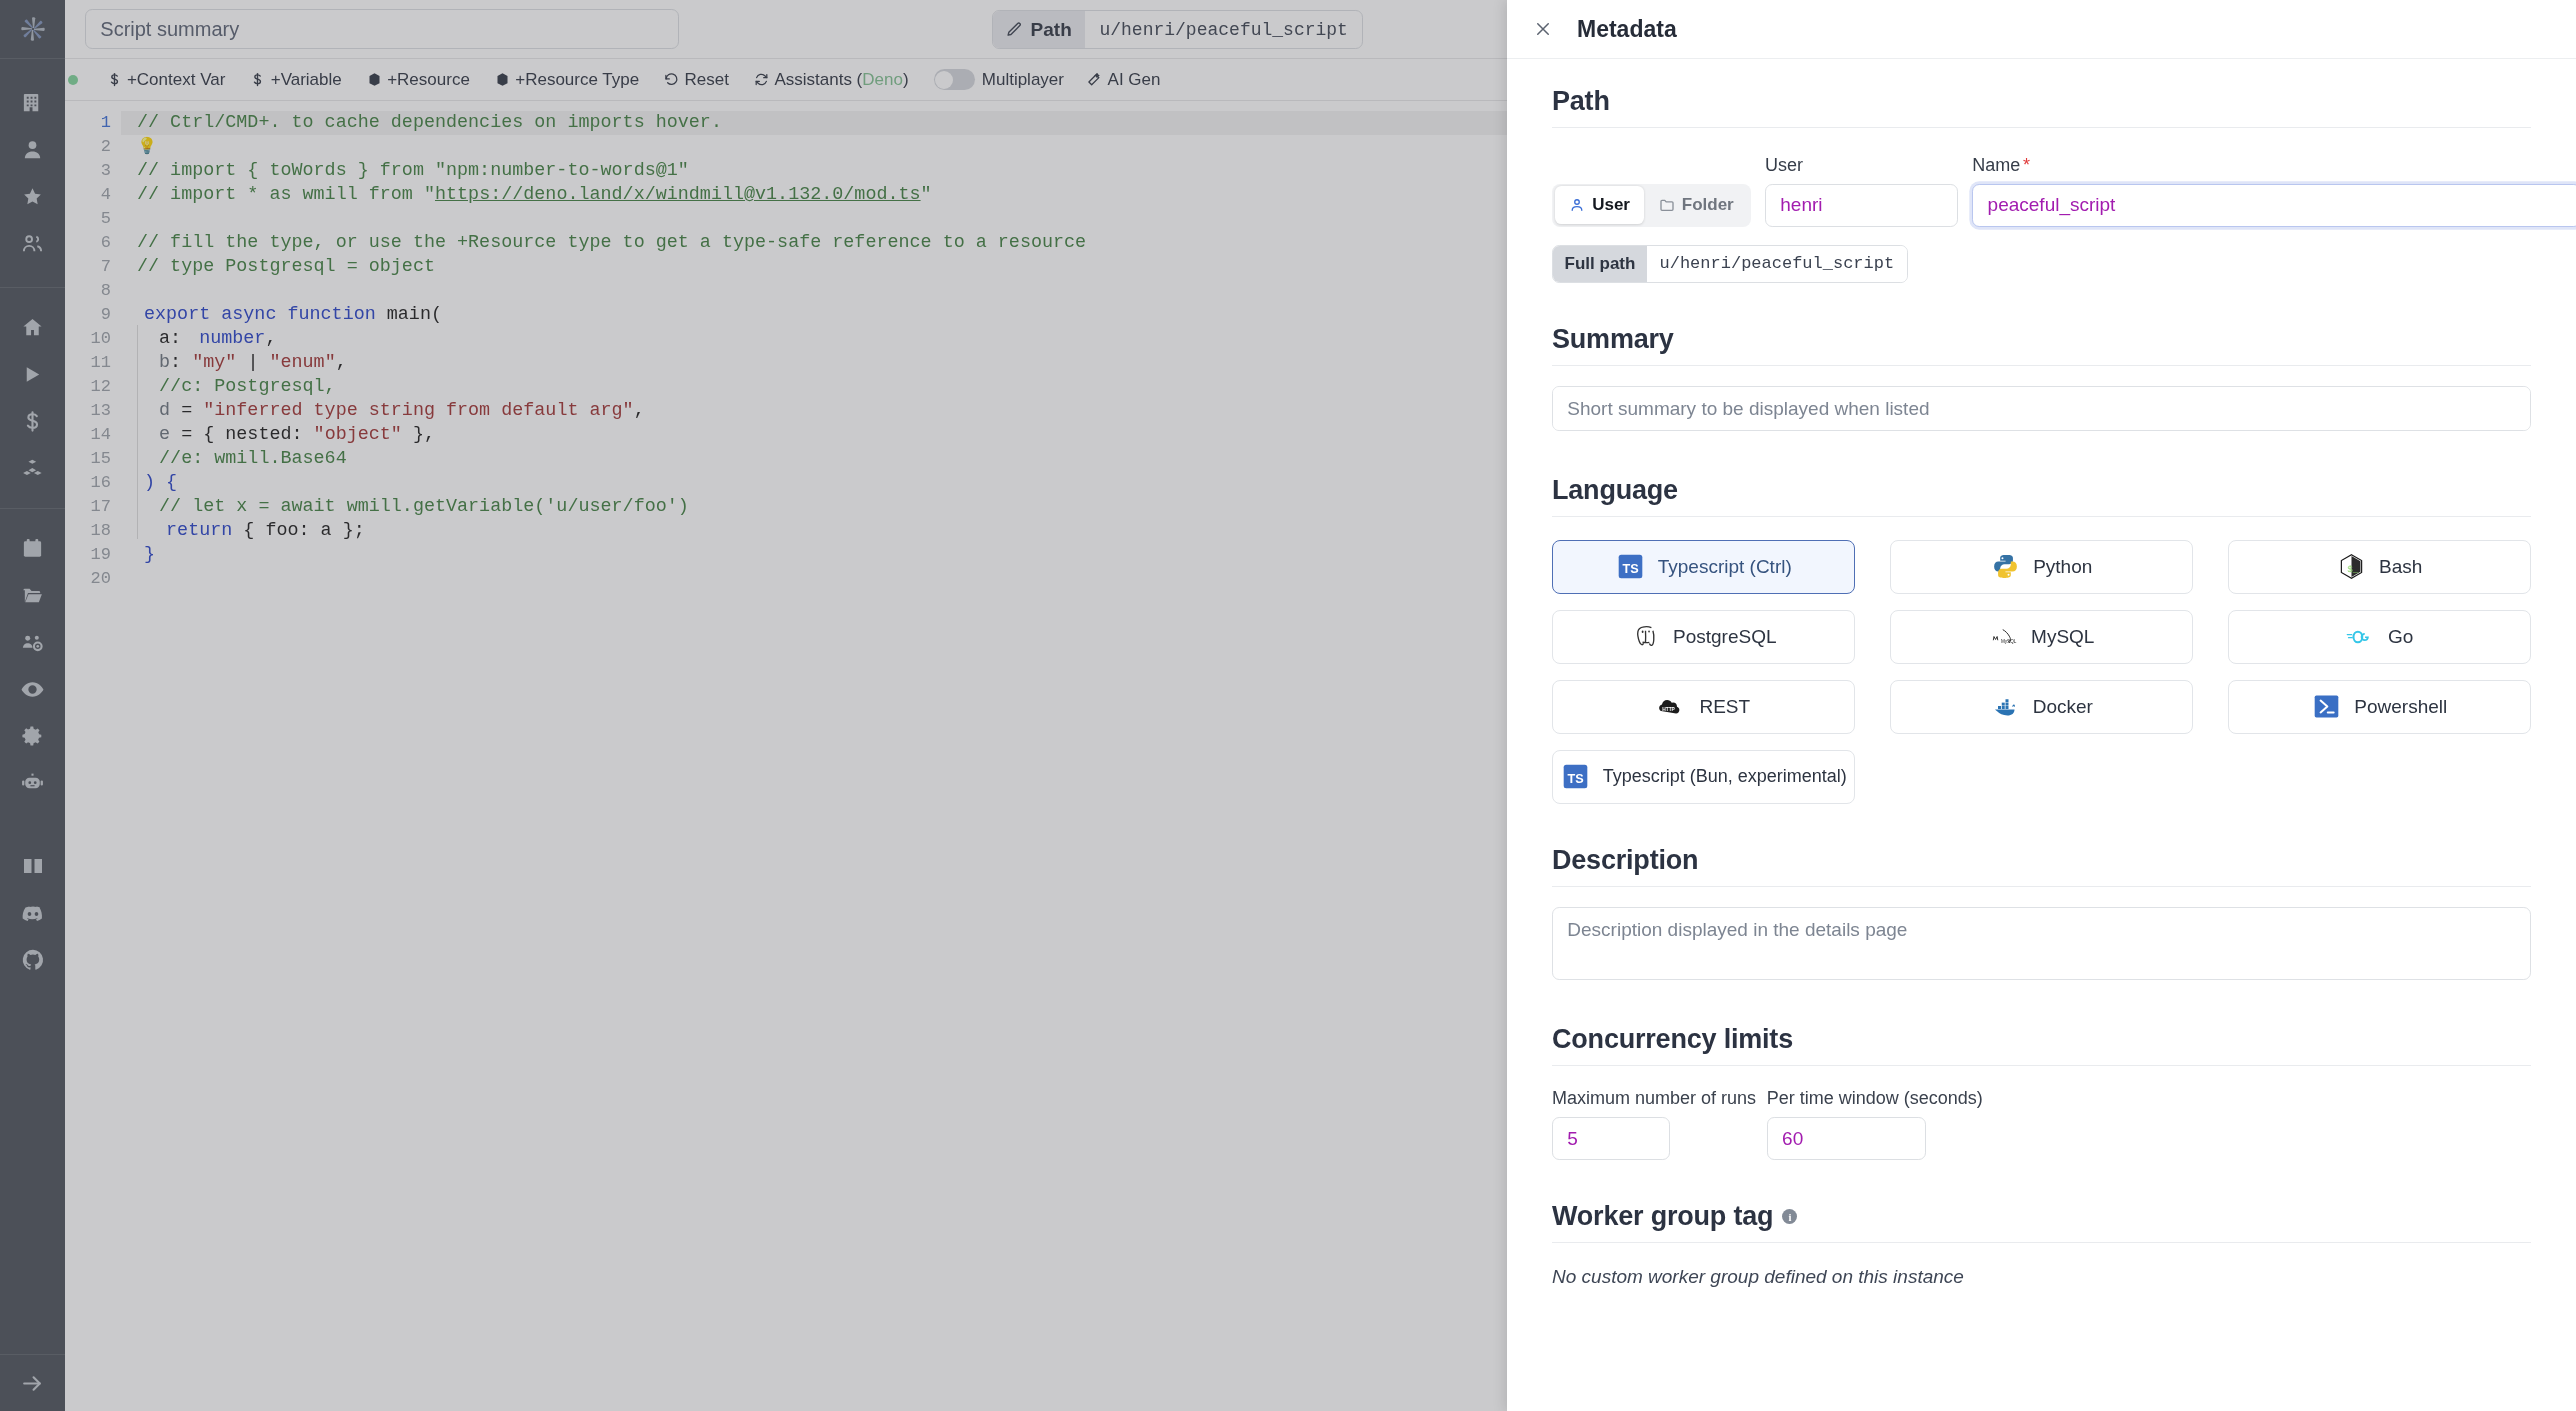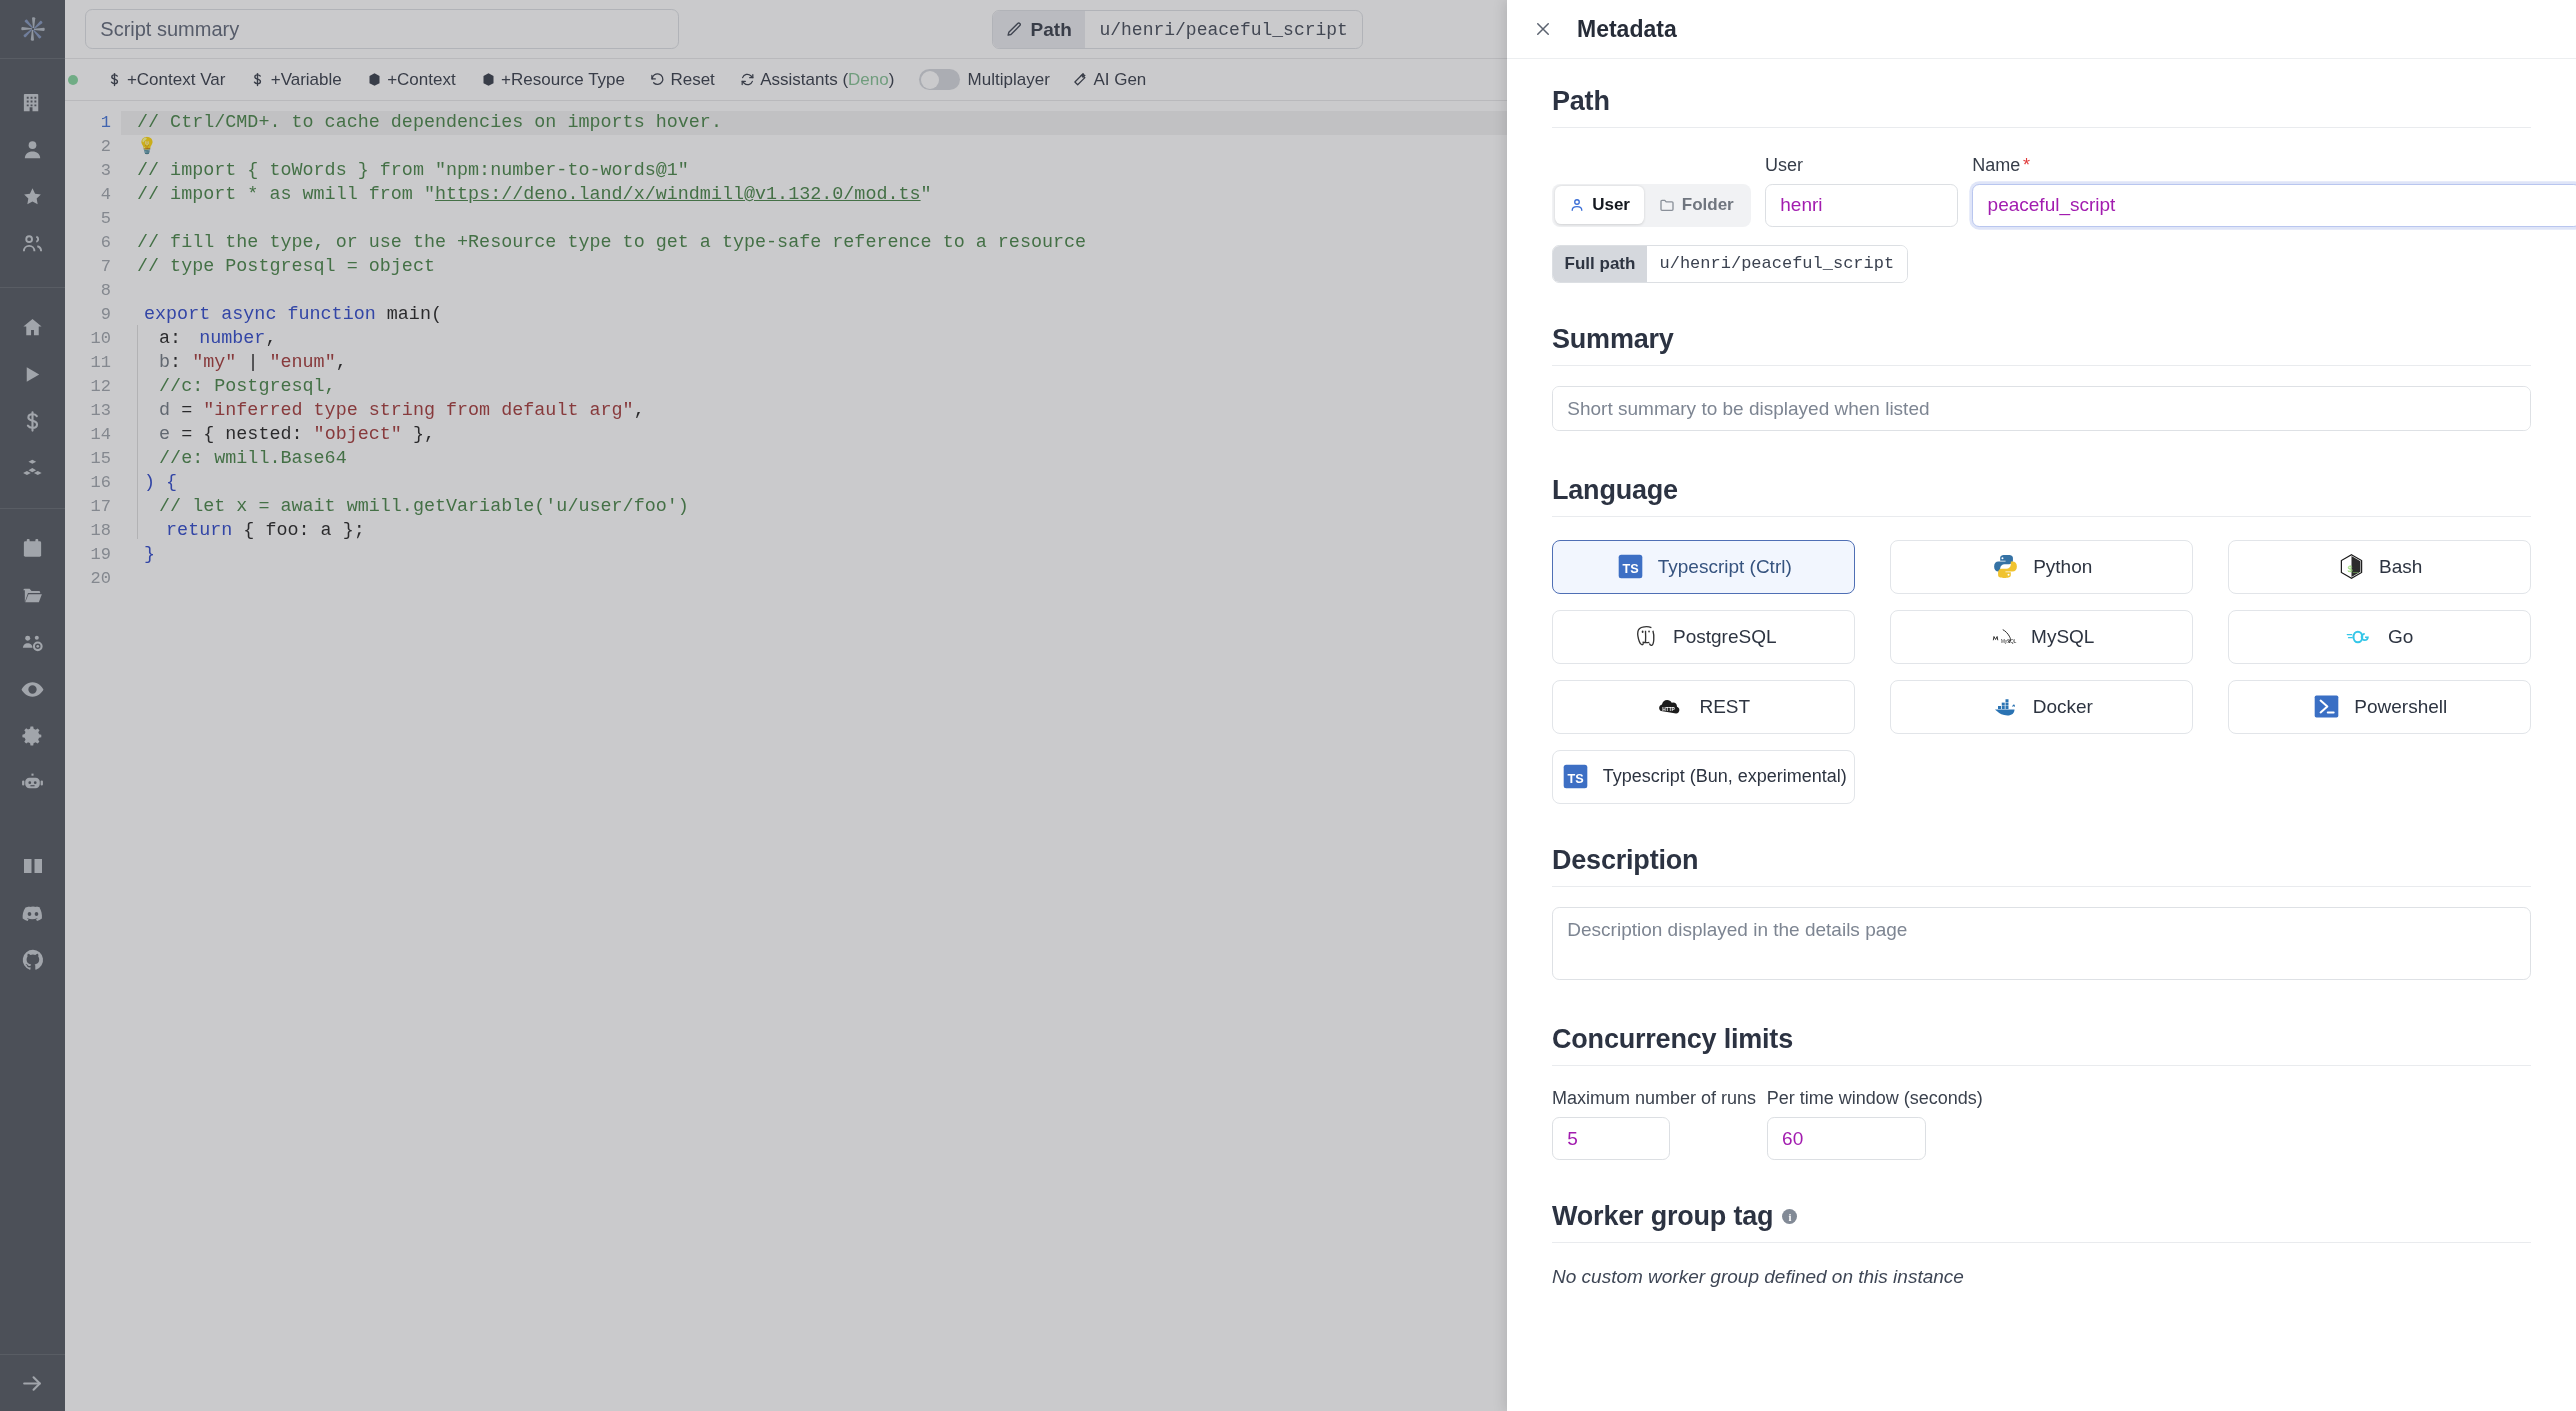--- a/index.html
+++ b/index.html
@@ -468,21 +468,21 @@
           <path d="M12 2.5v19"></path>
             <path d="M16.5 6.5c-1-1.4-2.6-2-4.5-2-2.5 0-4.3 1.3-4.3 3.3 0 4.6 9 2.4 9 7.2 0 2.1-2 3.5-4.7 3.5-2 0-3.8-.7-4.8-2.2"></path>
         </svg>
         <span>+Variable</span>
       </button>
 
       <button class="tb-btn">
         <svg width="15" height="15" viewBox="0 0 24 24" fill="#2f3542">
           <path d="M12 2l8 4.2v11.6L12 22l-8-4.2V6.2z"></path>
         </svg>
-        <span>+Context</span>
+        <span>+Resource</span>
       </button>
 
       <button class="tb-btn">
         <svg width="15" height="15" viewBox="0 0 24 24" fill="#2f3542">
           <path d="M12 2l8 4.2v11.6L12 22l-8-4.2V6.2z"></path>
         </svg>
         <span>+Resource Type</span>
       </button>
 
       <button class="tb-btn">

